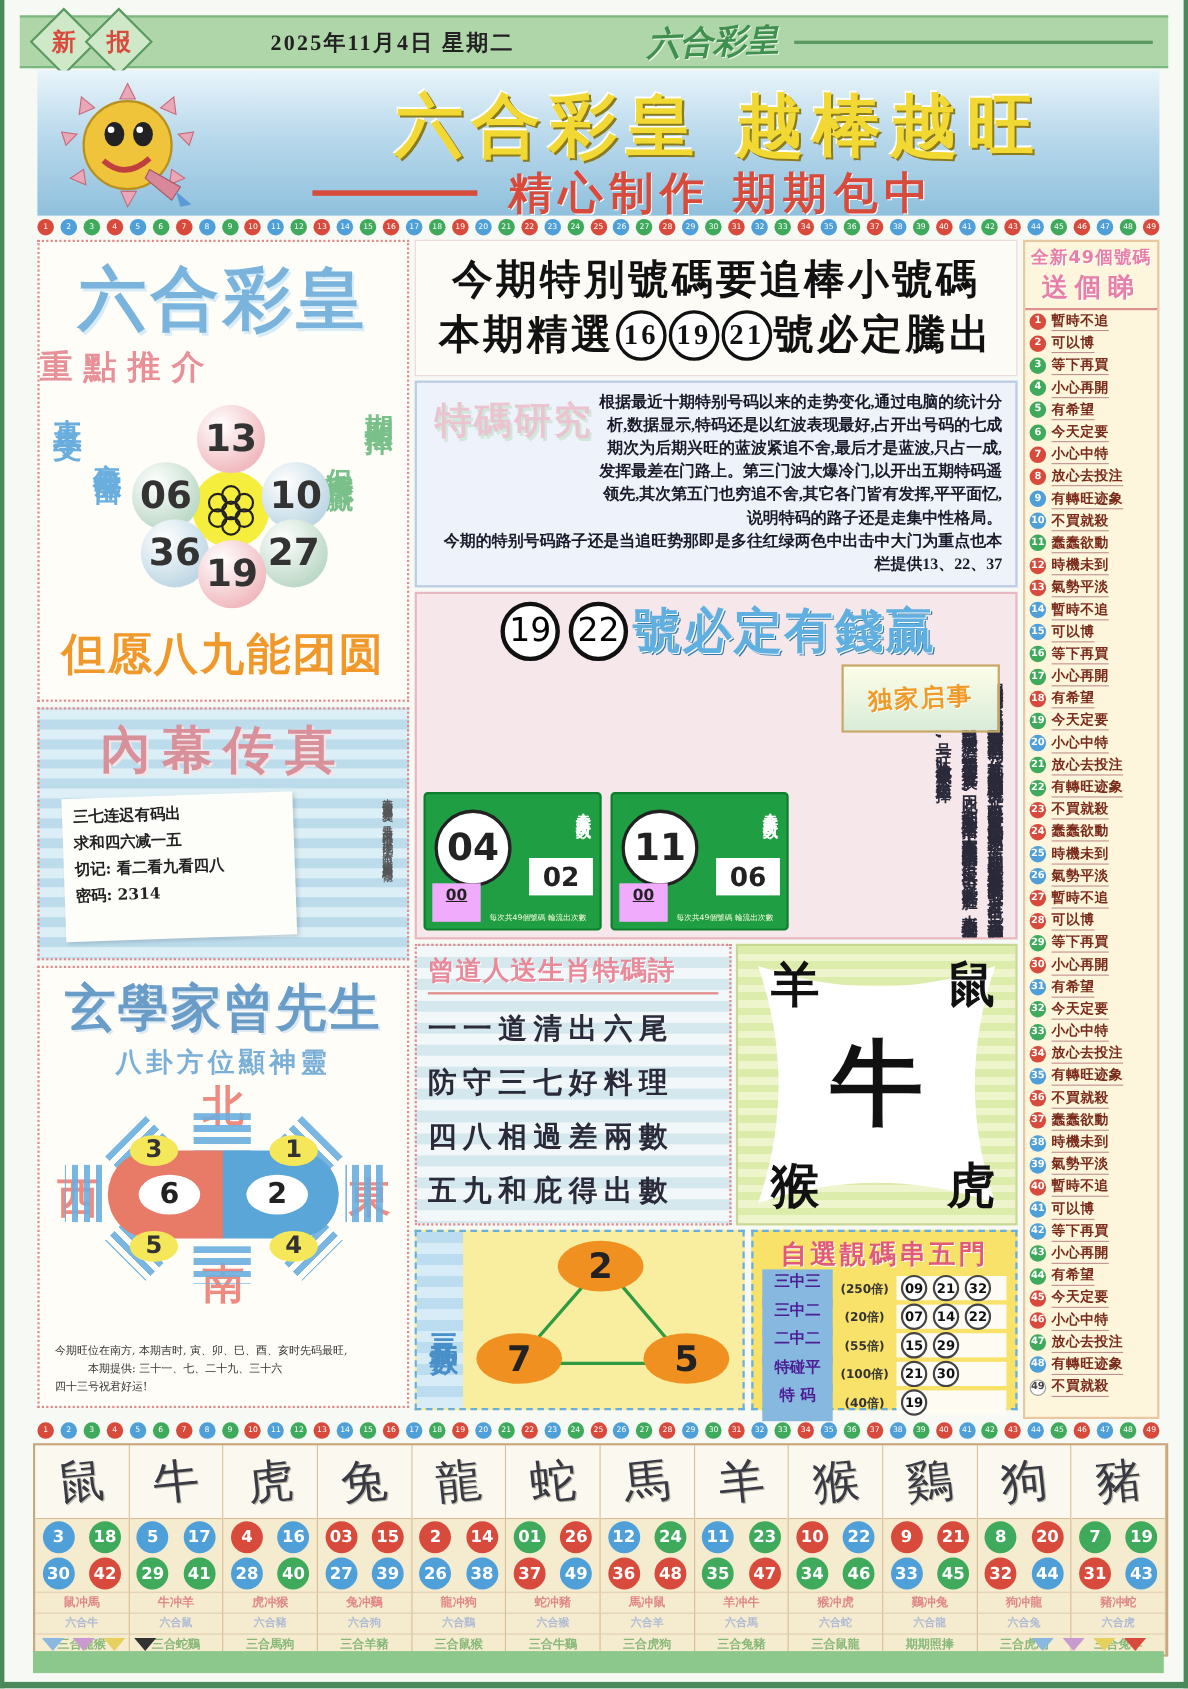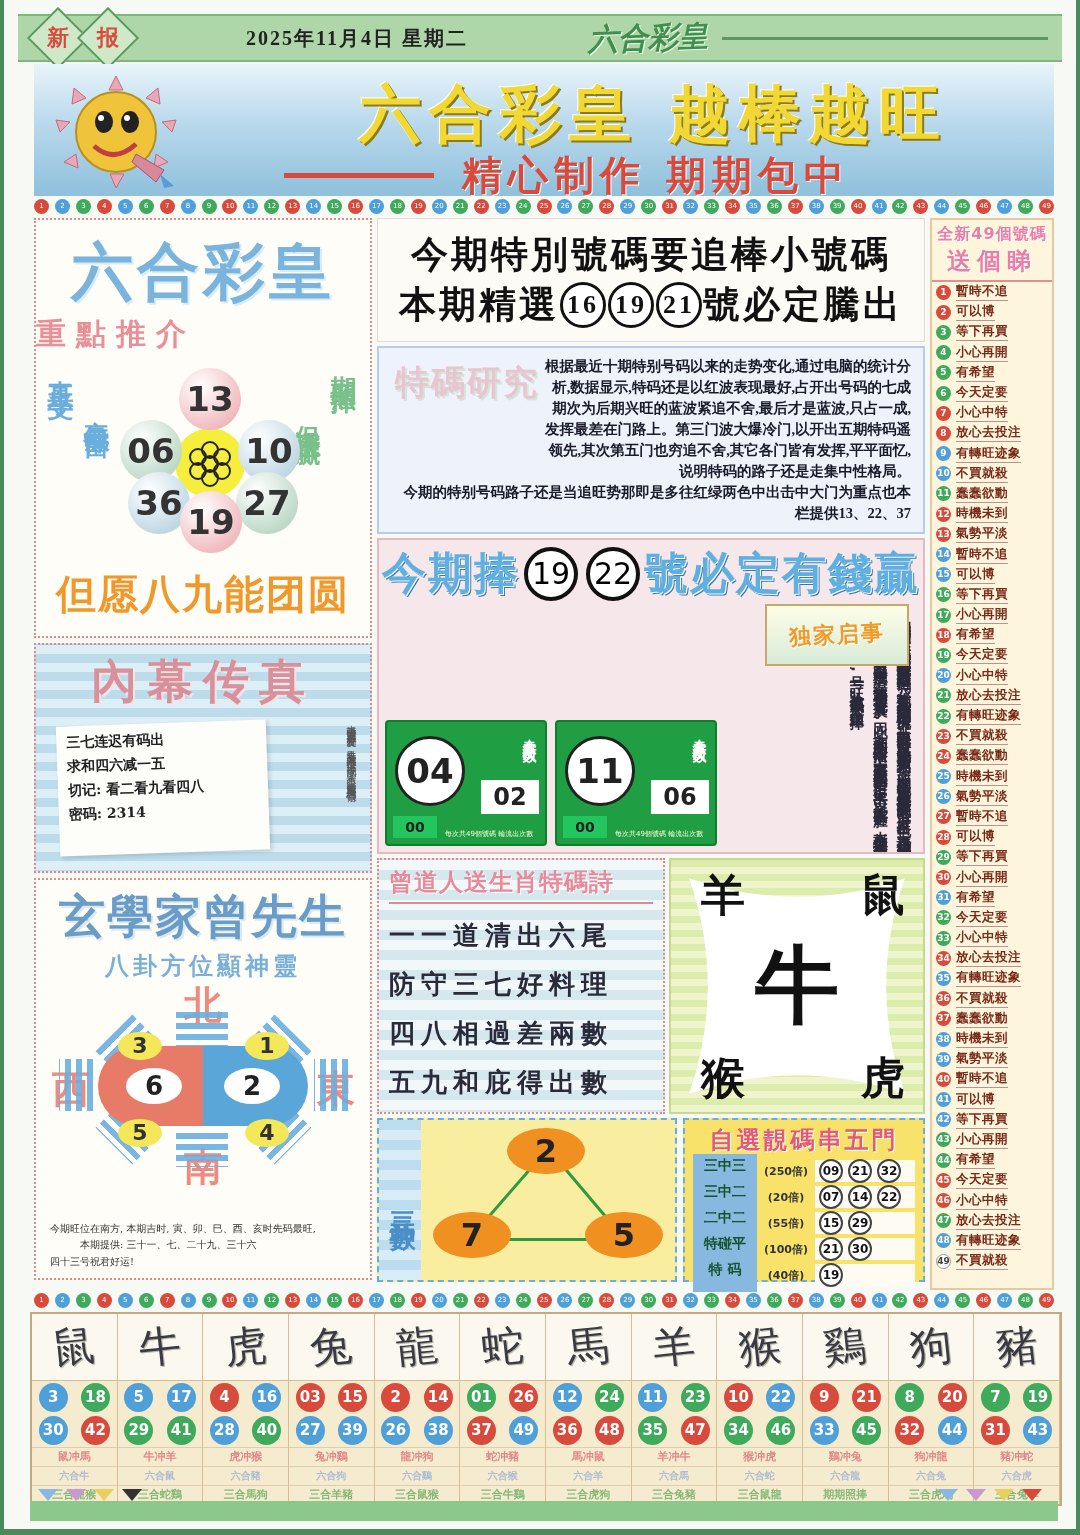--- a/index.html
+++ b/index.html
@@ -109,22 +109,22 @@
          border:2px solid #c8a868;display:flex;align-items:center;justify-content:center;}
   .badge span{font-size:22px;font-weight:bold;color:#f09a28;text-shadow:1px 1px 0 #fff;letter-spacing:2px;transform:rotate(-3deg);}
   .stats{position:absolute;left:6px;bottom:6px;display:flex;}
   .statbox{width:158px;height:122px;background:#1f9e43;border:2px solid #0f7e2f;border-radius:4px;
            margin-right:8px;position:relative;color:#fff;}
   .stat-big{position:absolute;left:8px;top:14px;width:64px;height:64px;background:#fff;border:3px solid #222;
             border-radius:50%;text-align:center;line-height:64px;font-size:34px;font-weight:bold;color:#222;}
   .stat-lab{position:absolute;right:6px;top:6px;writing-mode:vertical-rl;font-size:14px;font-weight:bold;letter-spacing:2px;}
   .stat-count{position:absolute;right:6px;top:58px;width:58px;height:34px;background:#fff;color:#222;
               text-align:center;line-height:34px;font-size:24px;font-weight:bold;}
-  .stat-zero{position:absolute;left:6px;bottom:6px;width:44px;height:22px;background:#22c55e;color:#222;
-             text-align:center;line-height:22px;font-size:14px;font-weight:bold;}
+  .stat-zero{position:absolute;left:6px;bottom:6px;width:44px;height:35px;background:#f0abfc;color:#222;
+             text-align:center;line-height:22px;font-size:14px;font-weight:bold;text-decoration:underline;}
   .stat-foot{position:absolute;right:4px;bottom:4px;width:96px;font-size:7px;line-height:1.4;text-align:left;color:#fffde0;}
   
   .poemrow{height:256px;margin-bottom:4px;display:flex;}
   .poem{width:288px;background:#e4f0f4;border:2px dotted #e08a8a;box-sizing:border-box;padding:6px 10px;
         background-image:repeating-linear-gradient(180deg,rgba(255,255,255,.5) 0 10px,rgba(190,220,230,.4) 10px 20px);}
   .poem-title{font-size:24px;font-weight:bold;color:#e88a9a;letter-spacing:1px;text-shadow:1px 1px 0 #fff;
               border-bottom:2px solid #e08a8a;padding-bottom:4px;margin-bottom:8px;font-family:"DejaVu Serif",serif;}
   .poem-line{font-family:"DejaVu Serif",serif;font-size:26px;font-weight:bold;color:#2a2a3a;
              letter-spacing:6px;margin:14px 0;}
   .starbox{flex:1;margin-left:4px;position:relative;border:2px solid #c8d890;box-sizing:border-box;
@@ -137,21 +137,21 @@
   .sanyuan{width:300px;background:#f9eda0;border:2px dashed #6aaede;box-sizing:border-box;position:relative;display:flex;}
   .sy-label{width:42px;background:repeating-linear-gradient(180deg,#bcdcf0 0 10px,#d8ecf8 10px 20px);
             writing-mode:vertical-rl;text-align:center;font-size:26px;font-weight:bold;color:#4a90c8;letter-spacing:4px;}
   .sy-tri{position:relative;flex:1;}
   .sy-node{position:absolute;width:78px;height:46px;background:#f09020;border-radius:50%;
            text-align:center;line-height:46px;font-size:32px;font-weight:bold;color:#222;}
   .zixuan{flex:1;margin-left:6px;background:#f9e26a;border:2px dashed #6aaede;box-sizing:border-box;padding:4px 8px;}
   .zx-title{text-align:center;font-size:24px;font-weight:bold;color:#e05a7a;letter-spacing:3px;
             text-shadow:1px 1px 0 #fff;margin-bottom:3px;}
   .zx-row{display:flex;align-items:center;height:24px;margin-bottom:2px;}
-  .zx-lab{width:64px;background:#86b8e0;color:#14532d;font-weight:bold;font-size:14px;text-align:center;height:34px;line-height:22px;}
+  .zx-lab{width:64px;background:#86b8e0;color:#4c1d95;font-weight:bold;font-size:14px;text-align:center;height:34px;line-height:22px;}
   .zx-odds{width:58px;font-size:11px;font-weight:bold;color:#333;text-align:center;}
   .zx-nums{flex:1;background:#fdfbf2;height:22px;display:flex;align-items:center;padding-left:4px;}
   .zx-num{width:20px;height:20px;border:2px solid #444;border-radius:50%;background:#fff;color:#111;
           font-size:12px;font-weight:bold;text-align:center;line-height:20px;margin-right:5px;}
   
   .colR{background:#fdf6dc;border:2px solid #e8c8a0;box-sizing:border-box;}
   .r-head{text-align:center;padding-top:4px;border-bottom:2px solid #e09090;padding-bottom:3px;}
   .r-h1{font-size:16px;font-weight:bold;color:#e87fa8;text-shadow:1px 1px 0 #fff;letter-spacing:1px;}
   .r-h2{font-size:24px;font-weight:bold;color:#e87fa8;text-shadow:1px 1px 0 #fff;letter-spacing:6px;}
   .r-item{display:flex;align-items:center;height:20.2px;padding-left:4px;}
@@ -432,21 +432,20 @@
       <div class="analysis">
         <div class="watermark">特碼研究</div>
         <div class="ana-text">
           <p class="ana-p ana-p1">根据最近十期特别号码以来的走势变化,通过电脑的统计分析,数据显示,特码还是以红波表现最好,占开出号码的七成期次为后期兴旺的蓝波紧追不舍,最后才是蓝波,只占一成,发挥最差在门路上。第三门波大爆冷门,以开出五期特码遥领先,其次第五门也穷追不舍,其它各门皆有发挥,平平面忆,说明特码的路子还是走集中性格局。</p>
           <p class="ana-p">今期的特别号码路子还是当追旺势那即是多往红绿两色中出击中大门为重点也本栏提供13、22、37</p>
         </div>
       </div>
 
       <div class="boxdot lucky">
         <div class="lucky-head">
-          <span class="t">今期捧</span>
           <span class="circ">19</span>
           <span class="circ">22</span>
           <span class="t">號必定有錢贏</span>
         </div>
         <div class="lucky-body">上期搅珠结果来睇,再依照近十期六合彩的搅珠所开出的幸运号码,分析近几期来各路号码的走势情况,从中极可睇出还是以三色波的路子最为易捉,而近期的三色波是以蓝波保持住最长的旺势,发挥出色,无论是平码或者特码都表现得最劲,而红色波则只能尾随其后,趋向平稳发展,绿色波稍为欠佳了也有发展。因此,在今期的心水点播中,大家要顺应拦路的走势,提实出击,必能大获全胜、本栏今期提供蓝波的23同理绿波的36号,一旺一冷包你赢钱,不妨跟捧。</div>
         <div class="badge">
             <span>独家启事</span>
           </div>
         <div class="stats" id="lucky-stats">
             <div class="statbox">

